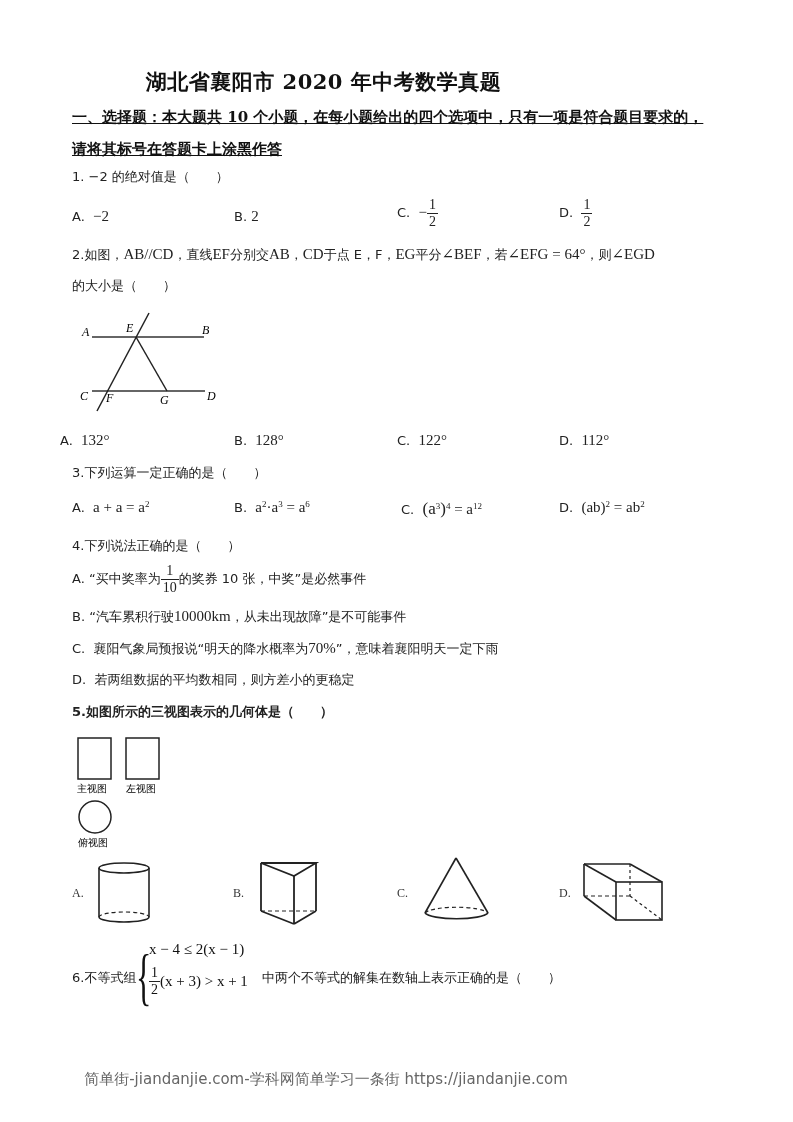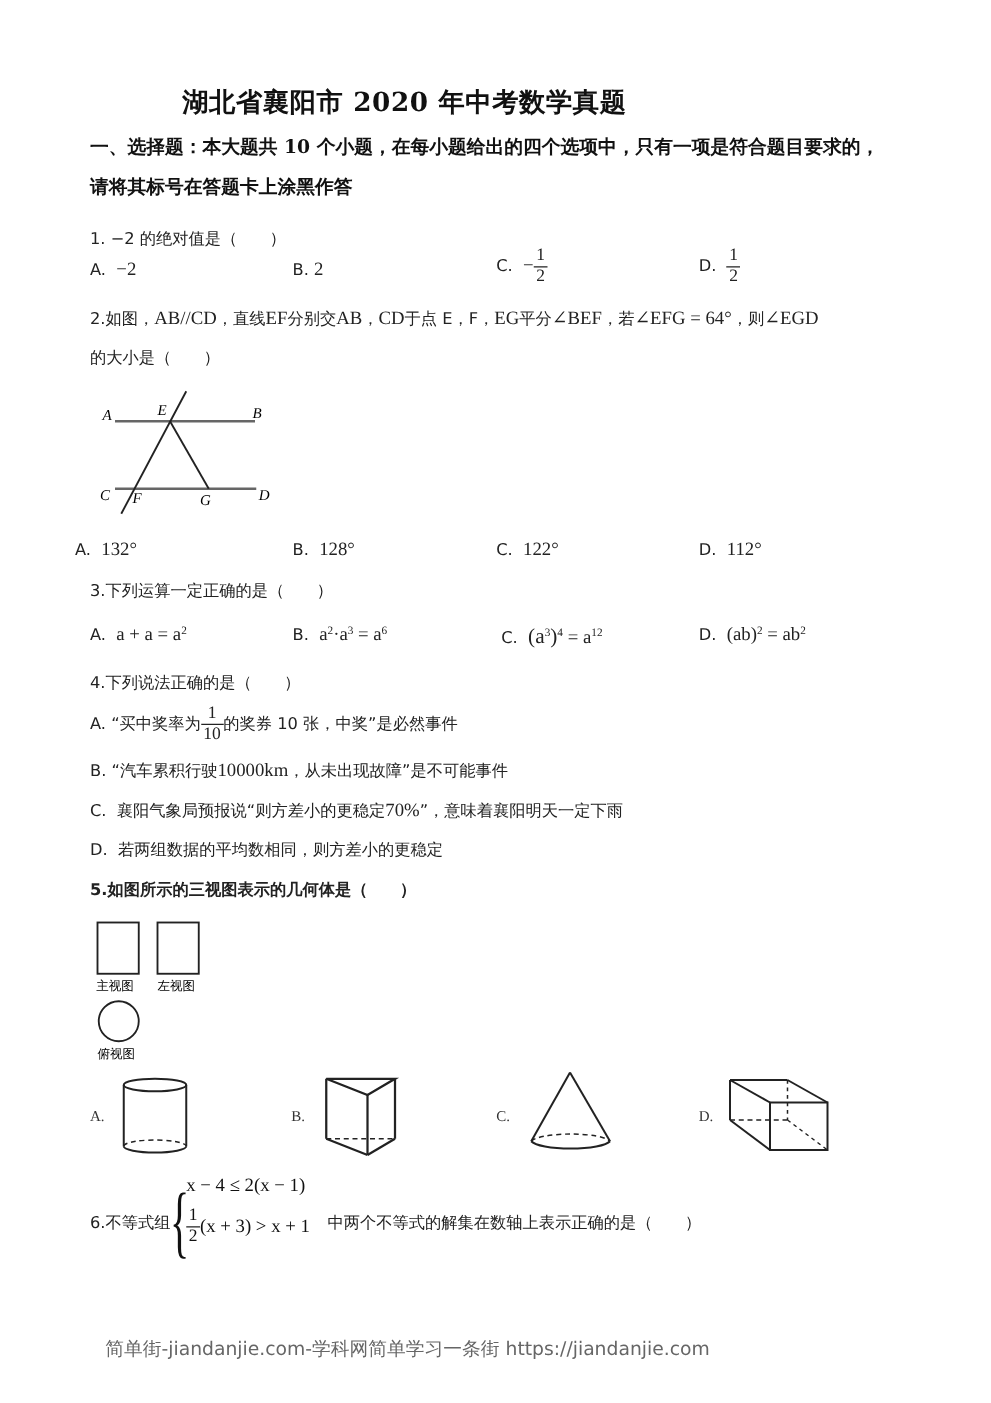--- a/index.html
+++ b/index.html
@@ -1,19 +1,19 @@
 <!DOCTYPE html>
 <html><head>
 <meta charset="utf-8">
 <style>
   html, body { margin: 0; padding: 0; background: #ffffff; }
   body { width: 793px; height: 1122px; position: relative; overflow: hidden; color: #111; font-family: "DejaVu Serif", "Liberation Serif", serif; }
   .abs { position: absolute; }
   .title { left: 0; width: 647px; top: 68px; text-align: center; font-size: 21px; font-weight: bold; letter-spacing: 0.5px; }
-  .section { left: 72px; width: 660px; font-size: 15px; font-weight: bold; }
+  .section { left: 72px; width: 660px; font-size: 15px; font-weight: bold; text-decoration: underline; }
   .q { left: 72px; font-size: 13px; font-family: "DejaVu Sans", "Liberation Sans", sans-serif; color: #222; }
   .opt { font-size: 13px; font-family: "DejaVu Sans", "Liberation Sans", sans-serif; color: #222; white-space: nowrap; }
   .math { font-family: "Liberation Serif", "DejaVu Serif", serif; font-size: 15px; }
   .mathn { font-family: "Liberation Serif", "DejaVu Serif", serif; font-size: 15px; }
   .frac { display: inline-block; vertical-align: middle; text-align: center; font-family: "Liberation Serif", serif; font-size: 14px; line-height: 16px; }
   .frac .num { display: block; border-bottom: 1px solid #222; padding: 0 2px; }
   .frac .den { display: block; padding: 0 2px; }
   .sup { font-size: 9px; vertical-align: super; }
   .footer { left: 0; width: 652px; top: 1070px; text-align: center; font-size: 15px; color: #666; font-family: "DejaVu Sans", sans-serif; }
   .brace { font-size: 46px; font-family: "Liberation Serif", serif; font-weight: 100; line-height: 1; }
@@ -21,21 +21,21 @@
   .shape-label { font-size: 12px; font-family: "Liberation Serif", serif; color: #333; }
 </style>
 </head>
 <body>
 
 <div class="abs title">湖北省襄阳市 2020 年中考数学真题</div>
 
 <div class="abs section" style="top:108px;">一、选择题：本大题共 10 个小题，在每小题给出的四个选项中，只有一项是符合题目要求的，</div>
 <div class="abs section" style="top:140px;">请将其标号在答题卡上涂黑作答</div>
 
-<div class="abs q" style="top:182px;">1. −2 的绝对值是（　　）</div>
+<div class="abs q" style="top:168px;">1. −2 的绝对值是（　　）</div>
 <div class="abs opt" style="left:72px; top:208px;">
   <span>A.</span>&nbsp;&nbsp;<span class="mathn">−2</span>
 </div>
 <div class="abs opt" style="left:234px; top:208px;">
   <span>B.</span>&nbsp;<span class="mathn">2</span>
 </div>
 <div class="abs opt" style="left:397px; top:197px;">
   <span>C.</span>&nbsp;&nbsp;<span class="mathn">−</span><span class="frac"><span class="num">1</span><span class="den">2</span></span>
 </div>
 <div class="abs opt" style="left:559px; top:197px;">
@@ -68,21 +68,21 @@
 
 <div class="abs q" style="top:464px;">3.下列运算一定正确的是（　　）</div>
 <div class="abs opt" style="left:72px; top:499px;"><span>A.</span>&nbsp;&nbsp;<span class="math">a + a = a</span><span class="math sup">2</span></div>
 <div class="abs opt" style="left:234px; top:499px;"><span>B.</span>&nbsp;&nbsp;<span class="math">a</span><span class="math sup">2</span><span class="mathn">·</span><span class="math">a</span><span class="math sup">3</span><span class="math"> = a</span><span class="math sup">6</span></div>
 <div class="abs opt" style="left:401px; top:499px;"><span>C.</span>&nbsp;&nbsp;<span class="math" style="font-size:17px;">(a</span><span class="math sup">3</span><span class="math" style="font-size:17px;">)</span><span class="math sup">4</span><span class="math"> = a</span><span class="math sup">12</span></div>
 <div class="abs opt" style="left:559px; top:499px;"><span>D.</span>&nbsp;&nbsp;<span class="math">(ab)</span><span class="math sup">2</span><span class="math"> = ab</span><span class="math sup">2</span></div>
 
 <div class="abs q" style="top:537px;">4.下列说法正确的是（　　）</div>
 <div class="abs opt" style="left:72px; top:563px;"><span>A.</span>&nbsp;<span>“买中奖率为</span><span class="frac"><span class="num">1</span><span class="den">10</span></span><span>的奖券 10 张，中奖”是必然事件</span></div>
 <div class="abs opt" style="left:72px; top:608px;"><span>B.</span>&nbsp;<span>“汽车累积行驶</span><span class="mathn">10000km</span><span>，从未出现故障”是不可能事件</span></div>
-<div class="abs opt" style="left:72px; top:640px;"><span>C.</span>&nbsp;&nbsp;<span>襄阳气象局预报说“则方差小的更稳定</span><span class="mathn">70%</span><span>”，意味着襄阳明天一定下雨</span></div>
+<div class="abs opt" style="left:72px; top:640px;"><span>C.</span>&nbsp;&nbsp;<span>襄阳气象局预报说“明天的降水概率为</span><span class="mathn">70%</span><span>”，意味着襄阳明天一定下雨</span></div>
 <div class="abs opt" style="left:72px; top:671px;"><span>D.</span>&nbsp;&nbsp;<span>若两组数据的平均数相同，则方差小的更稳定</span></div>
 
 <div class="abs q" style="top:703px;font-weight:bold;">5.如图所示的三视图表示的几何体是（　　）</div>
 
 <svg class="abs" style="left:72px; top:735px;" width="110" height="115">
   <rect x="6" y="3" width="33" height="41" fill="none" stroke="#222" stroke-width="1.5"></rect>
   <rect x="54" y="3" width="33" height="41" fill="none" stroke="#222" stroke-width="1.5"></rect>
   <circle cx="23" cy="82" r="16" fill="none" stroke="#222" stroke-width="1.5"></circle>
   <text x="5" y="57" class="small-label">主视图</text>
   <text x="54" y="57" class="small-label">左视图</text>

